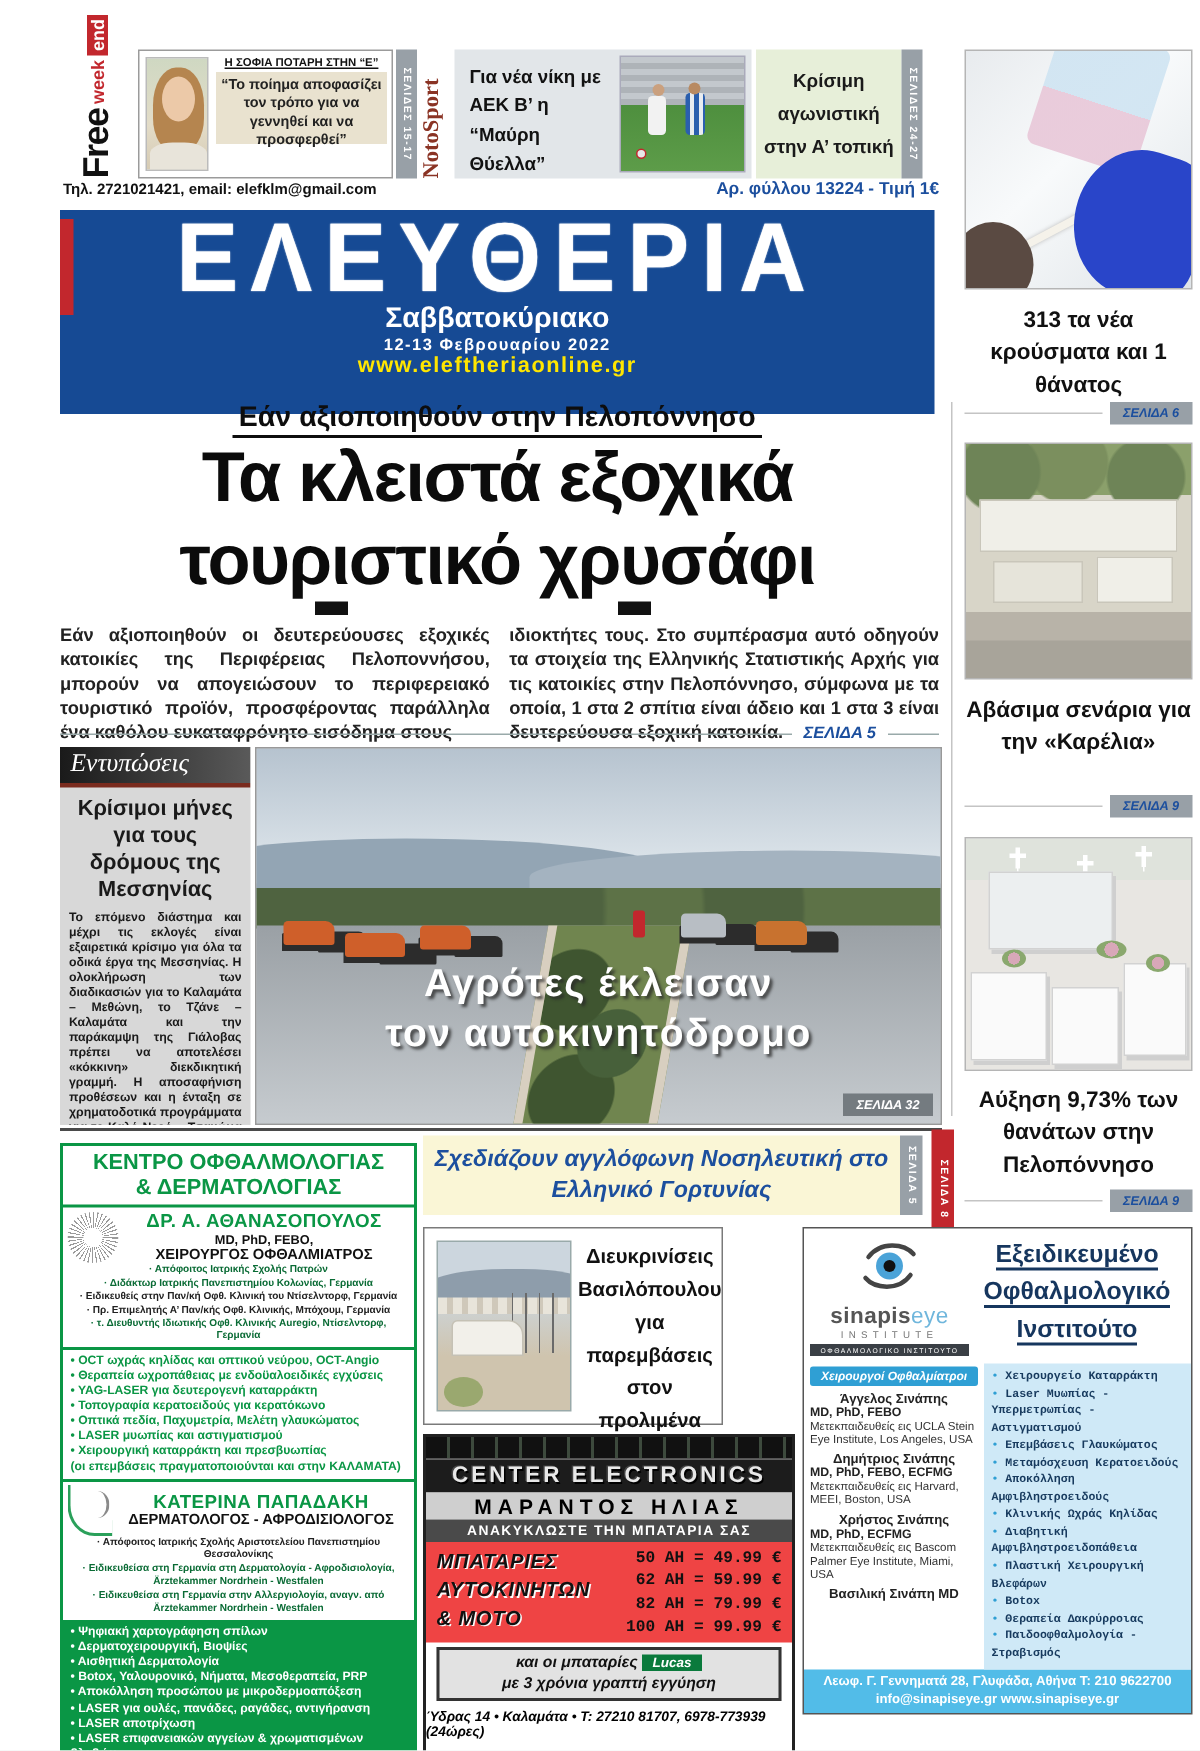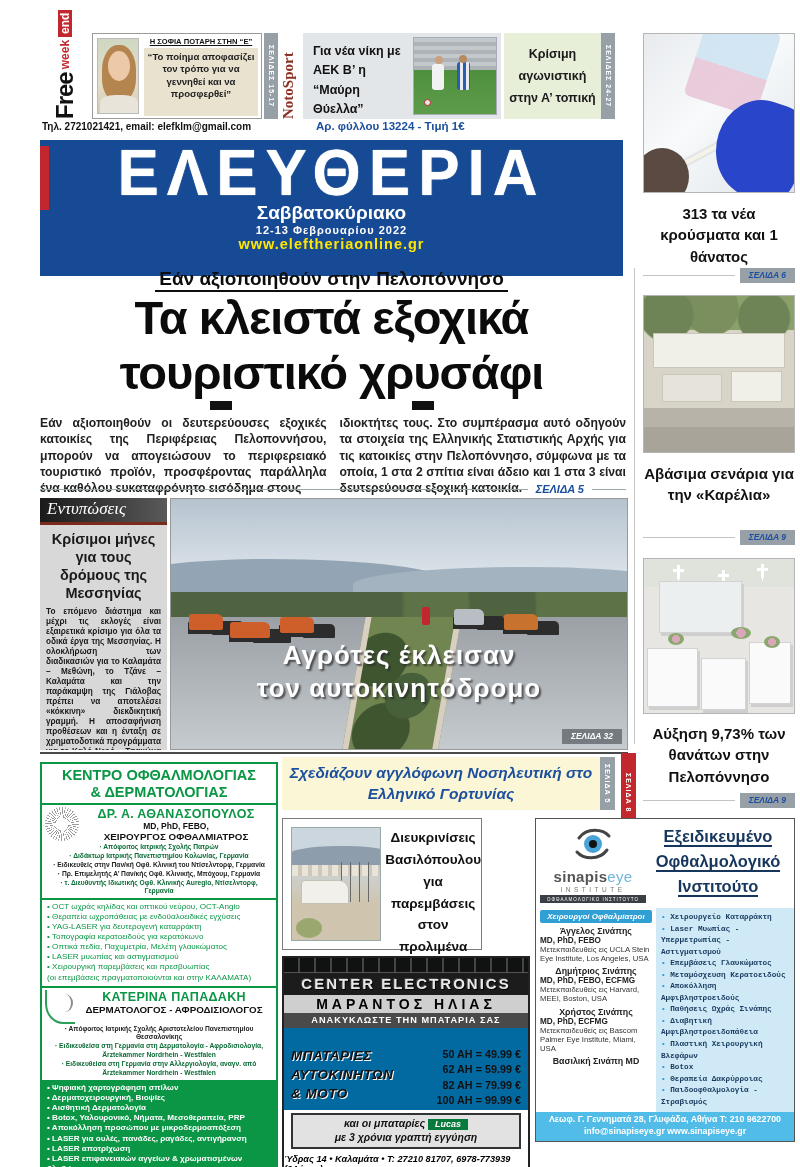--- a/index.html
+++ b/index.html
@@ -17,21 +17,21 @@
   .fw-end  { font-size:12px; font-weight:bold; color:#fff; background:#c2272d; padding:0 3px; }
 
   .potari-box { left:92px; top:33px; width:170px; height:86px; border:1px solid #9b9b9b; background:#fff; display:flex; }
   .potari-photo { width:42px; height:76px; margin:4px 2px 4px 4px; border:1px solid #bbb; position:relative; overflow:hidden;
                   background:linear-gradient(180deg,#cfd8c2 0%,#e3dcc8 60%,#d6cbb4 100%); }
   .p-hair { position:absolute; left:4px; top:6px; width:34px; height:56px; border-radius:45% 45% 40% 40%; background:#b5854f; }
   .p-face { position:absolute; left:10px; top:12px; width:22px; height:30px; border-radius:50%; background:#ecc9a8; }
   .p-body { position:absolute; left:2px; bottom:0; width:38px; height:18px; border-radius:40% 40% 0 0; background:#e8e4da; }
   .potari-right { flex:1; padding:3px 3px; text-align:center; }
   .potari-kicker { font-size:7.6px; font-weight:bold; color:#111; text-decoration:underline; margin-bottom:2px; }
-  .potari-quote { background:#e9e2cf; font-size:9.6px; font-weight:bold; color:#222; line-height:1.3; padding:3px 2px; height:68px; }
+  .potari-quote { background:#e9e2cf; font-size:9.6px; font-weight:bold; color:#222; line-height:1.3; padding:3px 2px; height:48px; }
 
   .tab-v { background:#98a0a7; color:#fff; font-size:7px; font-weight:bold; letter-spacing:1px;
            writing-mode:vertical-rl; display:flex; align-items:center; justify-content:center; }
   .tab-1517 { left:264px; top:33px; width:14px; height:86px; }
   .tab-2427 { left:601px; top:33px; width:14px; height:86px; }
 
   .notosport { left:280px; top:33px; width:21px; height:86px; }
   .notosport-inner { position:absolute; left:0; top:86px; width:86px; height:21px; transform:rotate(-90deg); transform-origin:0 0;
                      font-size:15px; font-weight:bold; color:#8a3324; font-family:"Liberation Serif", serif; }
 
@@ -45,21 +45,21 @@
   .player-b { position:absolute; left:52%; top:32%; width:13px; height:28px; border-radius:3px;
               background:repeating-linear-gradient(90deg,#2a5fae 0 3px,#e8ecf0 3px 6px); }
   .head-1 { position:absolute; left:25%; top:24%; width:8px; height:8px; border-radius:50%; background:#caa07e; }
   .head-2 { position:absolute; left:55%; top:22%; width:8px; height:8px; border-radius:50%; background:#b88a62; }
   .ball { position:absolute; left:12%; bottom:10%; width:7px; height:7px; border-radius:50%; background:#e8e8e8; border:1px solid #c2272d; }
 
   .green-box { left:504px; top:33px; width:97px; height:86px; background:#e7efd9; font-size:12.5px; font-weight:bold;
                color:#1a1a1a; text-align:center; line-height:1.75; padding-top:11px; }
 
   .contact-line { left:42px; top:121px; font-size:10px; font-weight:bold; color:#111; }
-  .issue-line { left:316px; top:120px; width:322px; text-align:left; font-size:11.5px; font-weight:bold; color:#1c4f9e; }
+  .issue-line { left:304px; top:120px; width:322px; text-align:right; font-size:11.5px; font-weight:bold; color:#1c4f9e; }
 
   
   .masthead { left:40px; top:140px; width:583px; height:136px; background:#164a94; color:#fff; text-align:center; overflow:hidden; }
   .mh-title { font-size:62px; font-weight:bold; letter-spacing:8px; line-height:1.02; transform:scaleY(1.05); margin-top:1px;
               text-shadow:0 0 1px #fff; }
   .mh-sub { font-size:19px; font-weight:bold; margin-top:-2px; }
   .mh-date { font-size:11px; font-weight:bold; letter-spacing:1px; }
   .mh-site { font-size:14.5px; font-weight:bold; color:#ffe600; letter-spacing:1px; }
   .red-bookmark { left:40px; top:146px; width:9px; height:64px; background:#c2272d; }
 
@@ -174,50 +174,50 @@
   .pb-badge { display:inline-block; margin-top:5px; }
 
   
   .ce { left:282px; top:956px; width:248px; border:2px solid #222; background:#fff; position:absolute; }
   .ce-circuit { height:15px; background:repeating-linear-gradient(90deg,#111 0 14px, #3d4a3d 14px 16px),
                 linear-gradient(#111,#111); border-bottom:1px solid #555; }
   .ce-brand { background:#1c1c1c; color:#e8e8e8; font-size:15px; font-weight:bold; letter-spacing:2px; text-align:center;
               padding:2px 0 3px; text-shadow:1px 1px 0 #000, -1px -1px 0 #444; }
   .ce-owner { background:#cfcfcf; color:#000; font-size:14px; font-weight:bold; letter-spacing:4px; text-align:center; padding:1px 0; }
   .ce-slogan { background:#4a4a4a; color:#fff; font-size:9.2px; font-weight:bold; letter-spacing:1px; text-align:center; padding:2px 0 3px; }
-  .ce-body { background:#0369a1; display:flex; padding:19px 7px 2px; }
+  .ce-body { background:#ef4444; display:flex; padding:4px 7px 2px; }
   .ce-prod { flex:1; font-size:13.5px; font-weight:bold; font-style:italic; color:#111; line-height:1.4;
              text-shadow:1px 1px 0 #fafafa; letter-spacing:.5px; }
-  .ce-prices { width:116px; text-align:right; font-family:Liberation Sans, sans-serif; font-size:10.8px; font-weight:bold;
+  .ce-prices { width:116px; text-align:right; font-family:Liberation Mono, monospace; font-size:10.8px; font-weight:bold;
                color:#111; line-height:1.42; }
   .ce-guar { margin:3px 7px; border:2px solid #333; background:#e2e2e2; text-align:center; font-size:10.5px; font-weight:bold;
              font-style:italic; line-height:1.35; padding:1px 0 2px; color:#111; }
   .lucas { background:#0a7a3c; color:#fff; font-size:9px; padding:0 7px 1px; font-style:italic; }
   .ce-footer { font-size:9.2px; font-weight:bold; font-style:italic; text-align:left; padding:2px 0 13px; color:#000; }
 
   
   .ga { left:40px; top:762px; width:238px; border:2px solid #0a9645; background:#fff; position:absolute; }
   .ga-header { color:#0a9645; font-weight:bold; font-size:14.5px; text-align:center; line-height:1.18; padding:3px 0 2px;
                border-bottom:2px solid #0a9645; }
-  .ga-doc { display:flex; padding:2px 3px 0; }
+  .ga-doc { display:flex; align-items:center; padding:2px 3px 0; }
   .iris-icon { width:34px; height:34px; border-radius:50%; flex:0 0 34px;
                background:radial-gradient(circle,#fff 0 26%, transparent 27%),
                           repeating-conic-gradient(#9a9a9a 0 3deg, #fff 3deg 10deg); }
   .face-icon { width:30px; height:34px; flex:0 0 30px; border-left:2px solid #2aa05a; border-bottom:2px solid #2aa05a;
                border-radius:0 0 0 60%; position:relative; }
   .face-icon:after { content:""; position:absolute; right:2px; top:4px; width:14px; height:18px;
                      border-right:2px solid #8a8a8a; border-radius:0 60% 60% 40%; }
   .ga-doc-text { flex:1; text-align:center; }
   .ga-name { color:#0a9645; font-weight:bold; font-size:12.5px; letter-spacing:.3px; }
   .ga-titles { font-size:8.5px; color:#111; font-weight:bold; }
   .ga-role { font-size:9.8px; color:#111; font-weight:bold; }
   .ga-creds { font-size:6.7px; font-weight:bold; color:#0a6b35; text-align:center; line-height:1.32; padding:1px 3px 2px; }
   .ga-creds .blk { color:#222; }
   .ga-svc { border-top:2px solid #0a9645; padding:2px 5px 3px; }
-  .ga-svc div { font-size:8.1px; font-weight:normal; color:#0a9645; line-height:1.24; }
+  .ga-svc div { font-size:8.1px; font-weight:bold; color:#0a9645; line-height:1.24; }
   .ga-svc div:before { content:"• "; }
   .ga-svc div.noblt:before { content:""; }
   .ga-svc2 { background:#0a9645; padding:3px 5px; }
   .ga-svc2 div { font-size:8.1px; font-weight:bold; color:#fff; line-height:1.26; }
   .ga-svc2 div:before { content:"• "; }
 
   
   .sp { left:535px; top:818px; width:260px; border:1px solid #555; background:#fff; position:absolute; }
   .sp-top { display:flex; padding:5px 4px 2px; }
   .sp-logo { width:106px; text-align:center; }
@@ -425,21 +425,21 @@
       <div class="blk">· Πρ. Επιμελητής Α’ Παν/κής Οφθ. Κλινικής, Μπόχουμ, Γερμανία</div>
       <div>· τ. Διευθυντής Ιδιωτικής Οφθ. Κλινικής Auregio, Ντίσελντορφ, Γερμανία</div>
     </div>
     <div class="ga-svc">
       <div>OCT ωχράς κηλίδας και οπτικού νεύρου, OCT-Angio</div>
       <div>Θεραπεία ωχροπάθειας με ενδοϋαλοειδικές εγχύσεις</div>
       <div>YAG-LASER για δευτερογενή καταρράκτη</div>
       <div>Τοπογραφία κερατοειδούς για κερατόκωνο</div>
       <div>Οπτικά πεδία, Παχυμετρία, Μελέτη γλαυκώματος</div>
       <div>LASER μυωπίας και αστιγματισμού</div>
-      <div>Χειρουργική παρεμβάσεις και πρεσβυωπίας</div>
+      <div>Χειρουργική καταρράκτη και πρεσβυωπίας</div>
       <div class="noblt">(οι επεμβάσεις πραγματοποιούνται και στην ΚΑΛΑΜΑΤΑ)</div>
     </div>
     <div class="ga-doc" style="border-top:2px solid #0a9645">
       <div class="face-icon"></div>
       <div class="ga-doc-text">
         <div class="ga-name">ΚΑΤΕΡΙΝΑ ΠΑΠΑΔΑΚΗ</div>
         <div class="ga-role">ΔΕΡΜΑΤΟΛΟΓΟΣ - ΑΦΡΟΔΙΣΙΟΛΟΓΟΣ</div>
       </div>
     </div>
     <div class="ga-creds">
@@ -518,21 +518,21 @@
         <div class="sp-titles">MD, PhD, ECFMG</div>
         <div class="sp-train">Μετεκπαιδευθείς εις Bascom Palmer Eye Institute, Miami, USA</div>
         <div class="sp-name">Βασιλική Σινάπη MD</div>
       </div>
       <div class="sp-right">
         <div>Χειρουργείο Καταρράκτη</div>
         <div>Laser Μυωπίας - Υπερμετρωπίας - Αστιγματισμού</div>
         <div>Επεμβάσεις Γλαυκώματος</div>
         <div>Μεταμόσχευση Κερατοειδούς</div>
         <div>Αποκόλληση Αμφιβληστροειδούς</div>
-        <div>Παθήσεις Ωχράς Σινάπης</div>
+        <div>Κλινικής Ωχράς Κηλίδας</div>
         <div>Διαβητική Αμφιβληστροειδοπάθεια</div>
         <div>Πλαστική Χειρουργική Βλεφάρων</div>
         <div>Botox</div>
         <div>Θεραπεία Δακρύρροιας</div>
         <div>Παιδοοφθαλμολογία - Στραβισμός</div>
       </div>
     </div>
     <div class="sp-footer">
       <div>Λεωφ. Γ. Γεννηματά 28, Γλυφάδα, Αθήνα Τ: 210 9622700</div>
       <div>info@sinapiseye.gr      www.sinapiseye.gr</div>

